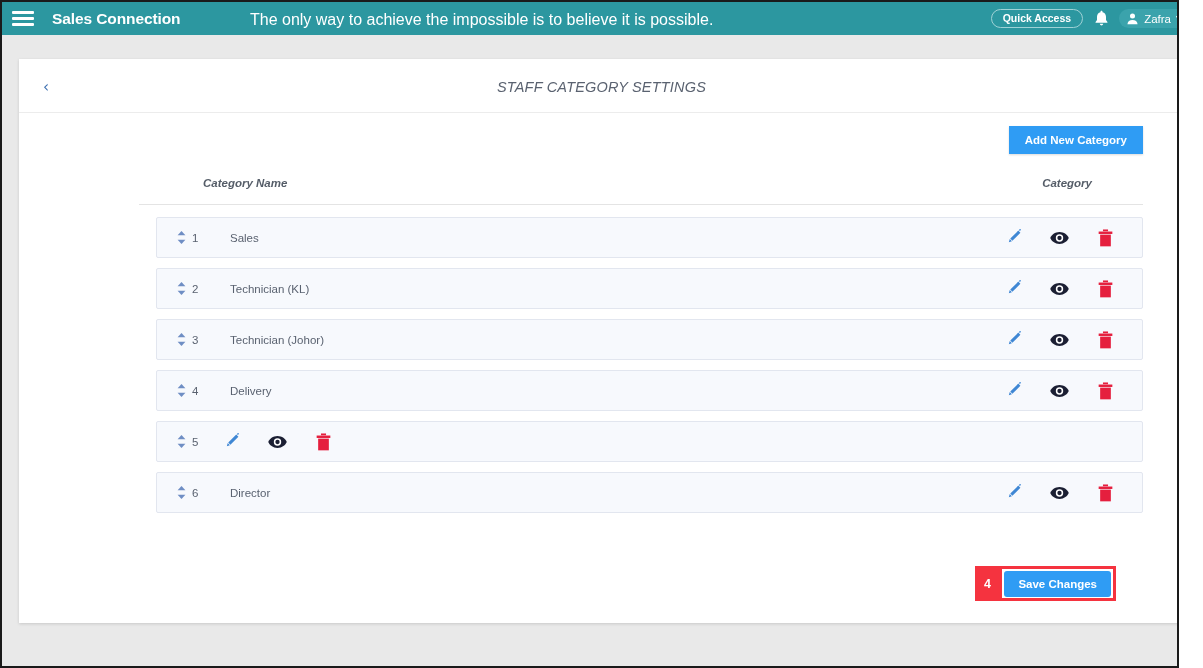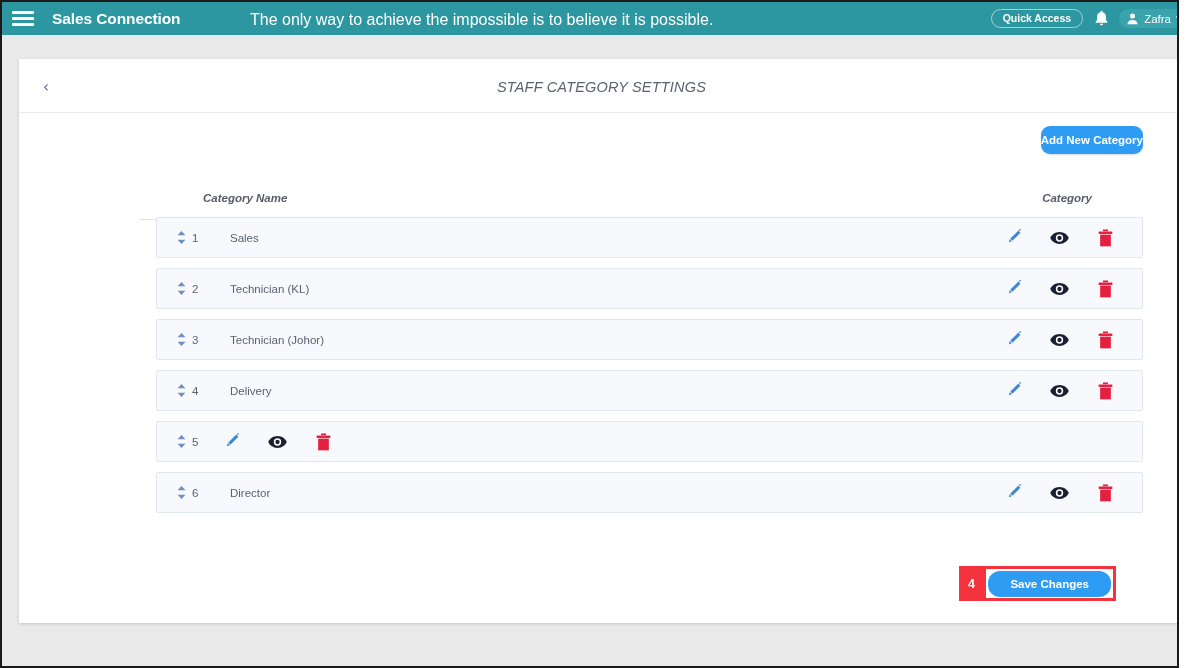--- a/index.html
+++ b/index.html
@@ -176,39 +176,38 @@
   }
 
   
   .add-btn {
     position: absolute;
     right: 41px;
     top: 13px;
     background: #2f9cf4;
     color: #ffffff;
     border: none;
-    border-radius: 9px;
+    border-radius: 0;
     font-size: 11.5px;
     font-weight: bold;
-    padding: 8px 0;
+    padding: 8px 16px;
     cursor: pointer;
     font-family: "Liberation Sans", sans-serif;
     box-shadow: 0 1px 2px rgba(0,0,0,0.15);
     white-space: nowrap;
   }
 
   
   .table-head {
     position: absolute;
     left: 120px;
     right: 41px;
     top: 56px;
     height: 36px;
     border-bottom: 1px solid #e4e4e4;
-    margin-top: 15px;
   }
 
   .th-name {
     position: absolute;
     left: 64px;
     top: 8px;
     font-size: 11.5px;
     font-style: italic;
     font-weight: bold;
     color: #555d68;
@@ -314,24 +313,24 @@
     padding: 2px;
     display: flex;
     align-items: center;
     justify-content: center;
   }
 
   .save-btn {
     background: #2f9cf4;
     color: #ffffff;
     border: none;
-    border-radius: 12px;
+    border-radius: 3px;
     font-size: 11.5px;
     font-weight: bold;
-    padding: 7px 22px;
+    padding: 7px 14px;
     cursor: pointer;
     font-family: "Liberation Sans", sans-serif;
     white-space: nowrap;
   }
 </style>
 </head>
 <body>
 
 <div class="screen">
 

